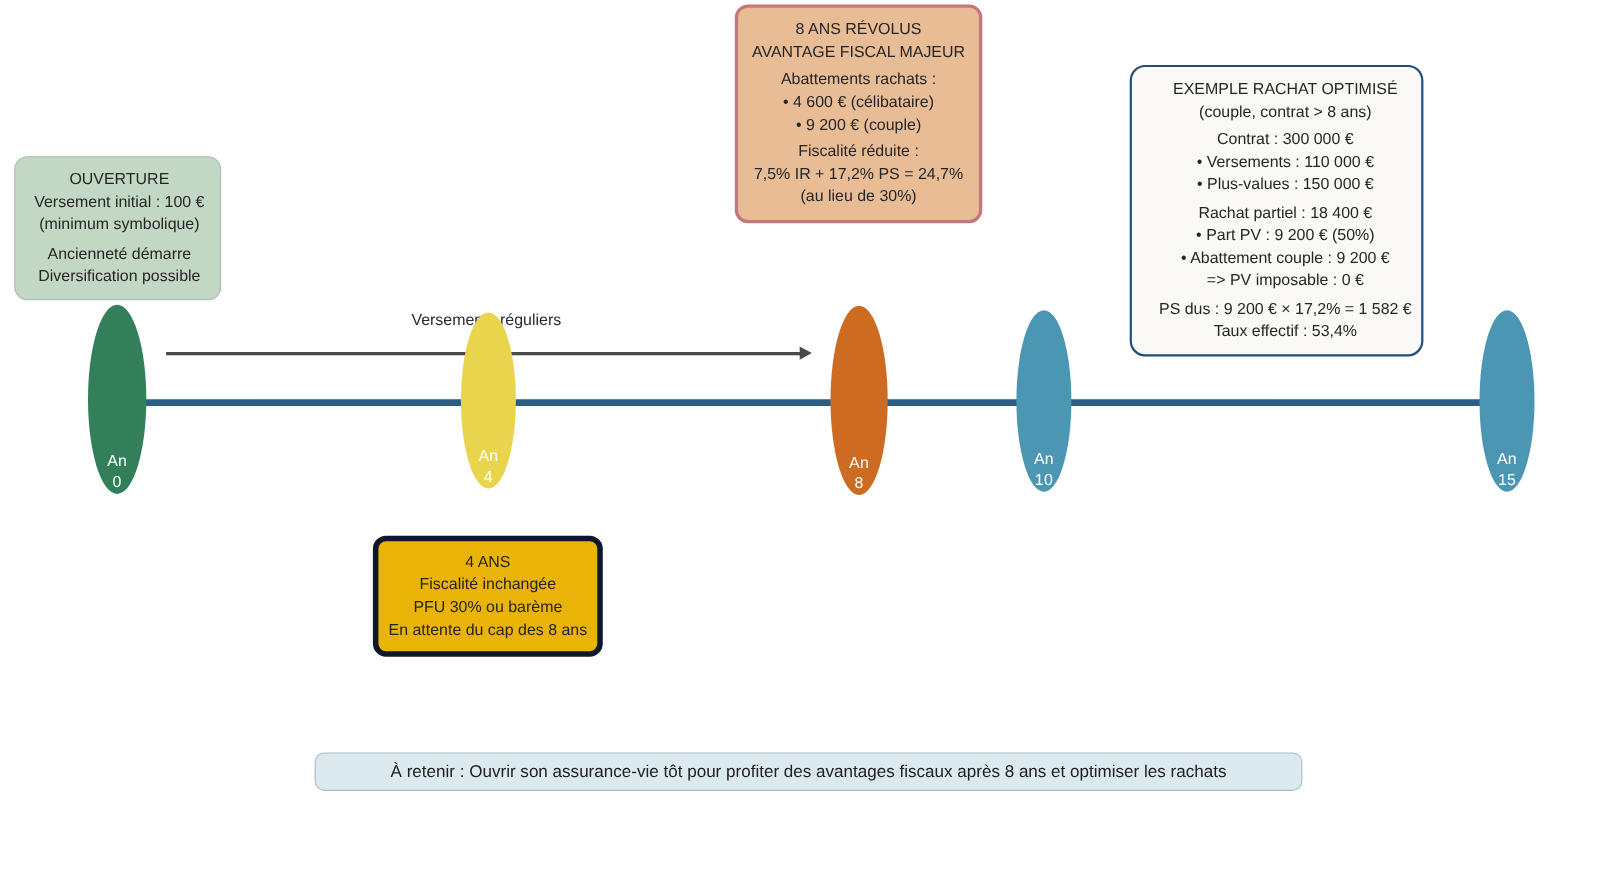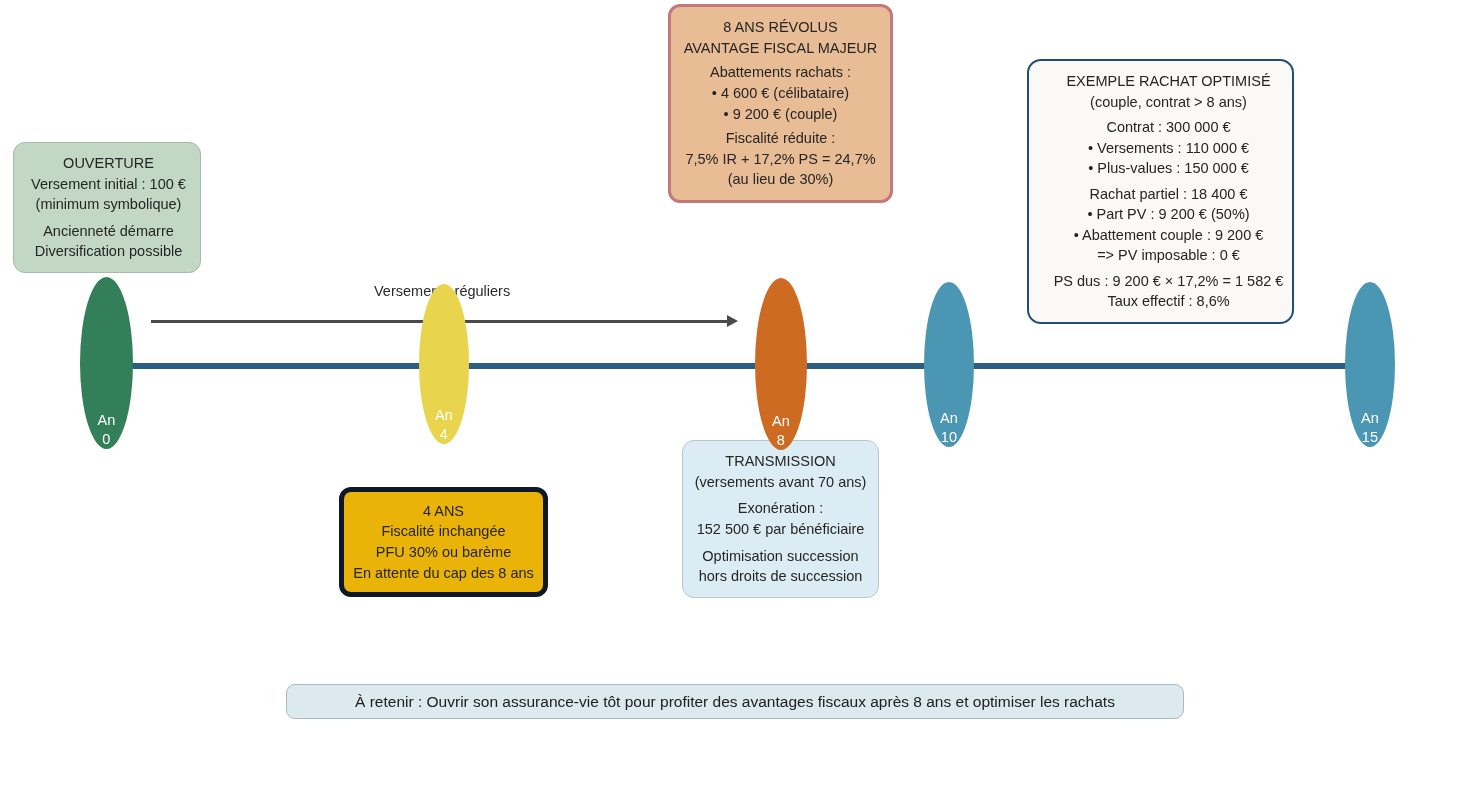--- a/index.html
+++ b/index.html
@@ -141,41 +141,31 @@
       <span class="line">Contrat : 300 000 €</span>
       <span class="line">• Versements : 110 000 €</span>
       <span class="line">• Plus-values : 150 000 €</span>
       <span class="spacer"></span>
       <span class="line">Rachat partiel : 18 400 €</span>
       <span class="line">• Part PV : 9 200 € (50%)</span>
       <span class="line">• Abattement couple : 9 200 €</span>
       <span class="line">=&gt; PV imposable : 0 €</span>
       <span class="spacer"></span>
       <span class="line">PS dus : 9 200 € × 17,2% = 1 582 €</span>
-      <span class="line">Taux effectif : 8,6%</span>
+      <span class="line">Taux effectif : 53,4%</span>
     </div>
 
   <div class="box box-4ans" style="left:339px;top:487px;width:209px;height:110px;">
       <span class="line">4 ANS</span>
       <span class="line">Fiscalité inchangée</span>
       <span class="line">PFU 30% ou barème</span>
       <span class="spacer"></span>
       <span class="line">En attente du cap des 8 ans</span>
     </div>
 
-  <div class="box box-transmission" style="left:682px;top:440px;width:197px;height:158px;">
-      <span class="line">TRANSMISSION</span>
-      <span class="line">(versements avant 70 ans)</span>
-      <span class="spacer"></span>
-      <span class="line">Exonération :</span>
-      <span class="line">152 500 € par bénéficiaire</span>
-      <span class="spacer"></span>
-      <span class="line">Optimisation succession</span>
-      <span class="line">hors droits de succession</span>
-    </div>
 
   <div class="axis" style="left:106px;top:363px;width:1265px;background:#2a5e85;"></div>
 
   <div class="arrow-text" style="left:374px;top:283px;">Versements réguliers</div>
   <div class="arrow-line" style="left:151px;top:320px;width:578px;"></div>
   <div class="arrow-head" style="left:727px;top:314.5px;"></div>
 
   <div class="node" style="left:80px;top:277px;width:53px;height:172px;background:#337f5a;">
     <span class="nlabel">An</span>
     <span class="nval">0</span>

